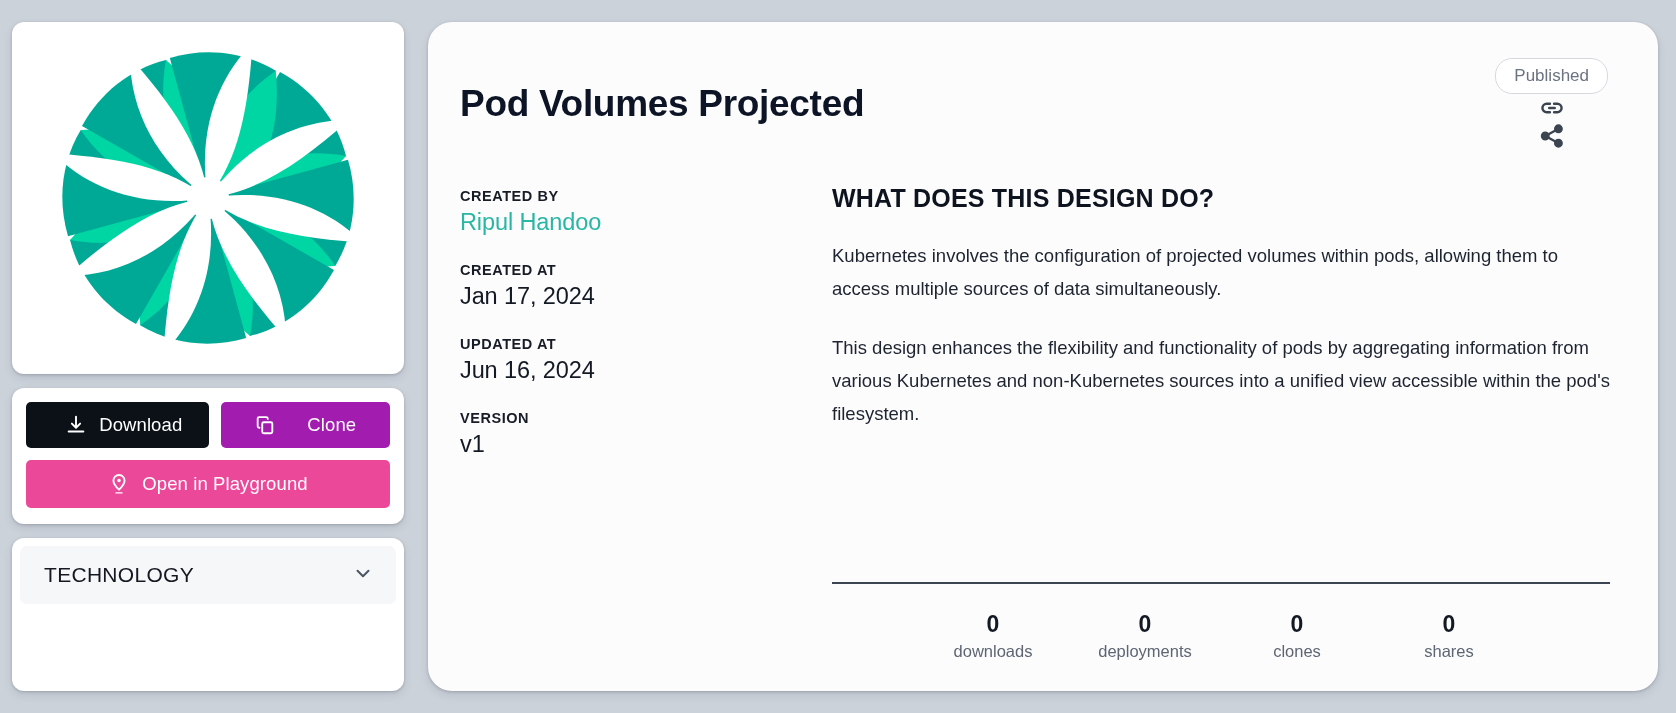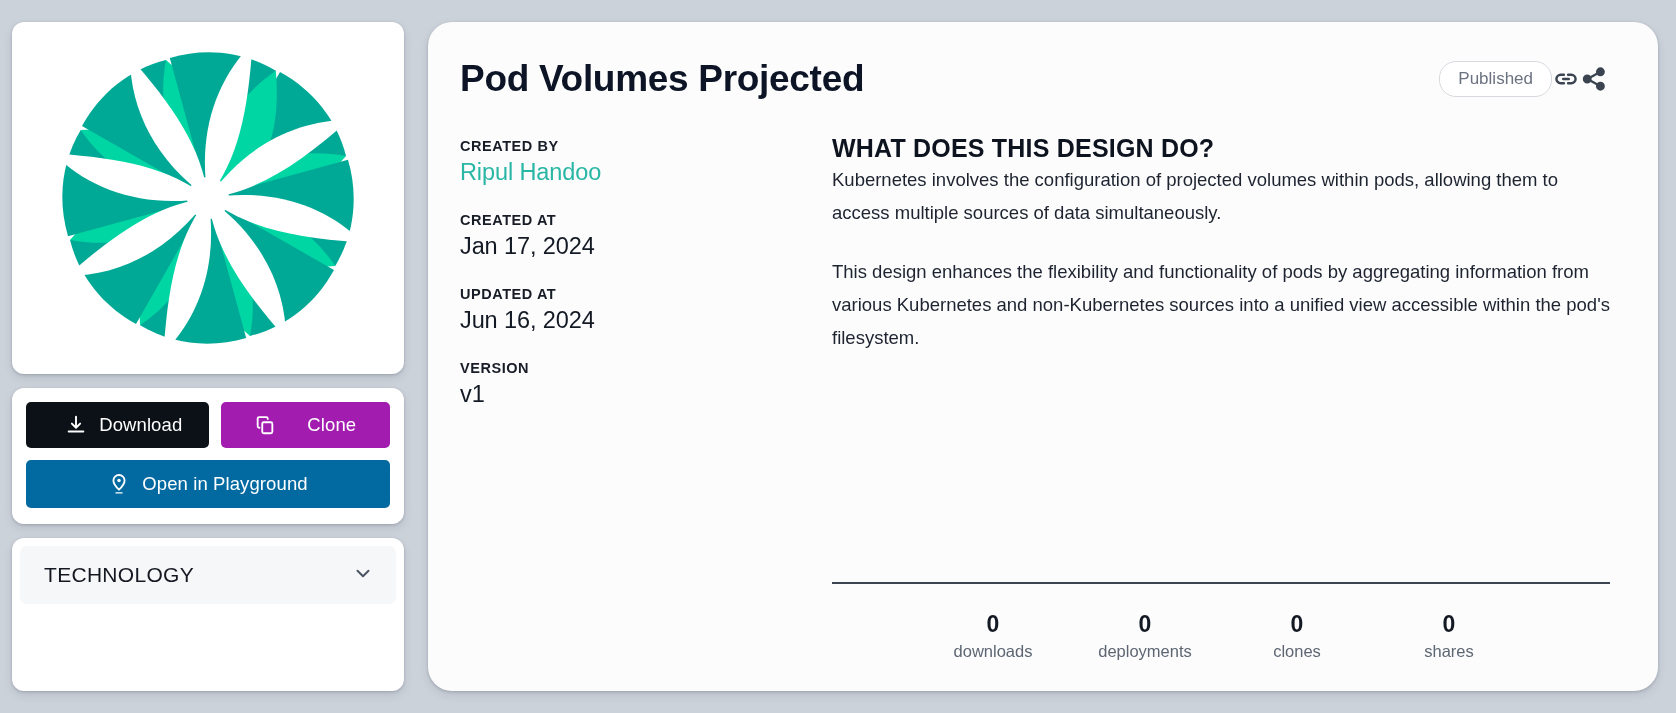--- a/index.html
+++ b/index.html
@@ -81,21 +81,21 @@
     letter-spacing: .1px;
     color: #ffffff;
     cursor: pointer;
     padding: 0 14px;
     user-select: none;
   }
   .btn svg { display: block; flex: 0 0 auto; }
   .btn-download { background: #0b1116; flex: 1 1 0; padding-left: 27px; }
   .btn-clone    { background: #a21caf; flex: 1 1 0; gap: 31px; }
   .btn-playground {
-    background: #0369a1;
+    background: #ec4899;
     width: 100%;
     height: 48px;
     font-size: 18.5px;
   }
 
   
   .tech-card {
     padding: 8px;
     flex: 1 1 auto;
     min-height: 0;
@@ -140,20 +140,21 @@
   .design-title {
     font-size: 37px;
     font-weight: 700;
     letter-spacing: -.3px;
     color: #0c1426;
     white-space: nowrap;
   }
   .head-right {
     display: flex;
     align-items: center;
+    flex-direction: column;
   }
   .badge {
     border: 1px solid #d6dade;
     border-radius: 17px;
     padding: 8px 18px 9px;
     font-size: 17px;
     color: #6b7280;
     background: #fff;
     cursor: pointer;
     user-select: none;
@@ -207,20 +208,21 @@
     display: flex;
     flex-direction: column;
     min-width: 0;
     padding-right: 6px;
   }
   .desc-head {
     font-size: 25px;
     font-weight: 700;
     letter-spacing: .2px;
     color: #0e141f;
+    margin-bottom: 26px;
   }
   .desc-p {
     font-size: 18.5px;
     line-height: 1.79;
     color: #1d2430;
     margin-bottom: 26px;
   }
   .desc-spacer { flex: 1 1 auto; }
 
   .stats-divider {

